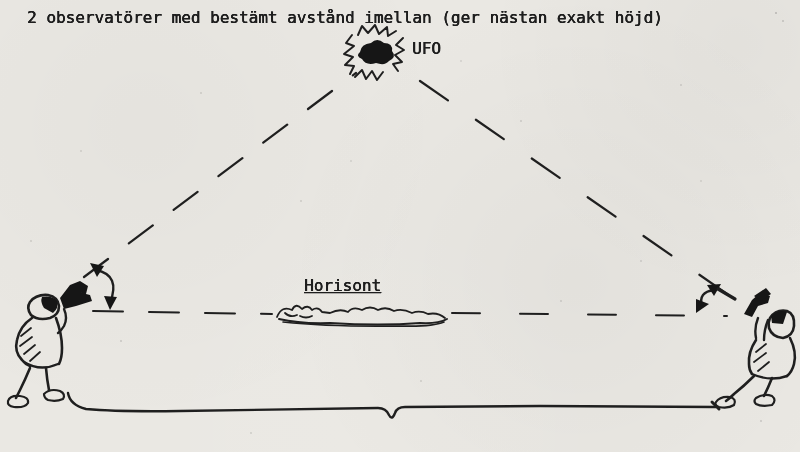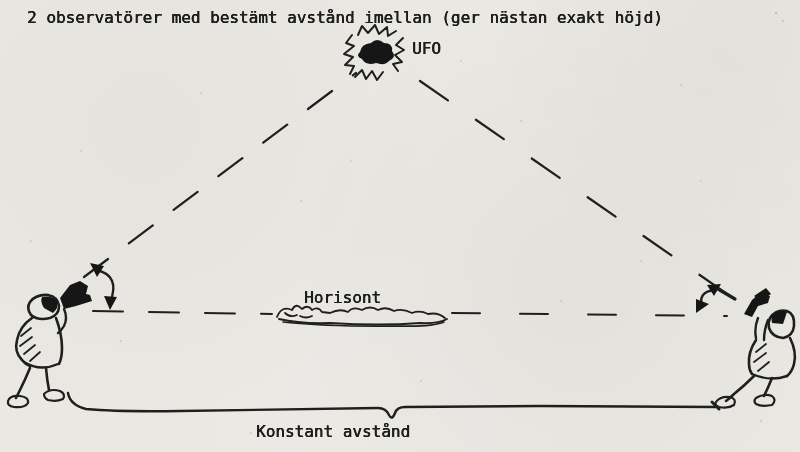--- a/index.html
+++ b/index.html
@@ -28,21 +28,21 @@
       30px 240px  0 rgba(0,0,0,0.12), 775px 12px  0 rgba(0,0,0,0.2),
       782px 20px  0 rgba(0,0,0,0.16);
   }
   .txt{
     position:absolute;white-space:pre;
     font-size:16px;line-height:20px;
     text-shadow:0.4px 0 0 currentColor, 0 0.3px 0 currentColor;
   }
   .title{left:27px;top:8px;}
   .ufo-label{left:412px;top:39px;}
-  .horizon-label{left:304px;top:288px;}
+  .horizon-label{left:304px;top:276px;text-decoration:underline;}
   .distance-label{left:256px;top:422px;}
   svg{position:absolute;left:0;top:0;}
   .ink-stroke{fill:none;stroke:#1f1f1f;stroke-linecap:round;stroke-linejoin:round;}
   .ink-fill{fill:#161616;stroke:none;}
 </style>
 </head>
 <body>
 
 <div class="stage">
   <div class="speckles"></div>
@@ -119,14 +119,13 @@
     </g>
 
     <g>
       <path class="ink-stroke" stroke-width="2.4" d="M 68 393 Q 70 405 86 409 Q 120 412 180 411 L 378 408 Q 386 408 389 415 Q 392 421 395 413 Q 397 407 405 407 L 540 406 L 716 407"></path>
       <line class="ink-stroke" x1="712" y1="402" x2="719" y2="409" stroke-width="3"></line>
     </g>
   </svg>
 
   <div class="txt ufo-label">UFO</div>
   <div class="txt horizon-label">Horisont</div>
-  <div class="txt distance-label">Konstant avstånd</div>
 </div>
 
 </body></html>

